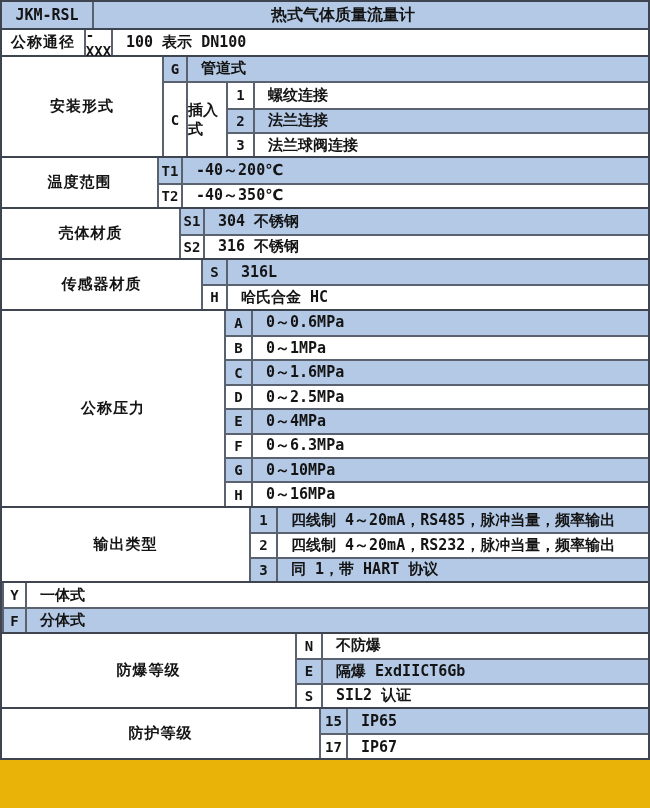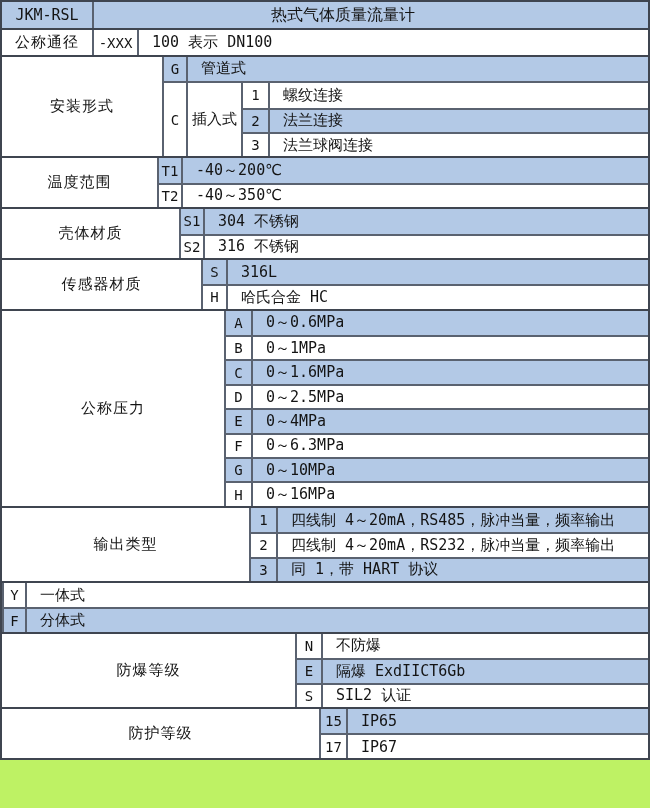--- a/index.html
+++ b/index.html
@@ -10,21 +10,21 @@
     --rowH:24.4px;
   }
   *{margin:0;padding:0;box-sizing:border-box;}
   html,body{width:650px;height:808px;}
   body{
     background:#ffffff;
     font-family:"DejaVu Sans Mono","DejaVu Sans","Liberation Sans",sans-serif;
     color:var(--txt);
     overflow:hidden;
   }
-  .sheet{position:relative;width:650px;height:808px;background:#bef264;}
+  .sheet{position:relative;width:650px;height:808px;background:#eab308;font-weight:bold;}
   .tbl{
     position:absolute;top:0;left:0;width:650px;
     border:2px solid var(--bdDark);
     background:#fff;
   }
   .sec{display:flex;align-items:stretch;}
   .sec + .sec{border-top:2px solid var(--bdDark);}
   .label{
     display:flex;align-items:center;justify-content:center;
     font-size:15px;letter-spacing:1px;
@@ -56,31 +56,31 @@
   .hdr .model{
     width:90px;display:flex;align-items:center;justify-content:center;
     font-size:15px;
   }
   .hdr .title{
     flex:1;display:flex;align-items:center;justify-content:center;
     font-size:16px;border-left:2px solid var(--bd);
     padding-right:56px;
   }
   
-  .w90{width:90px;} .w43{width:43px;}
+  .w90{width:82px;} .w43{width:25px;}
   .w133{width:160px;} .w22{width:22px;}
   .w155{width:155px;}
   .w177{width:177px;}
   .w199{width:199px;} .w23{width:23px;}
   .w222{width:222px;} .w25{width:25px;}
   .w247{width:247px;}
   .w272{width:272px;} .w21{width:21px;}
   .w293{width:293px;} .w24{width:24px;}
   .w317{width:317px;}
-  .w55{width:55px;text-align:center;}
+  .w55{width:40px;}
 </style>
 </head>
 <body>
 
 <div class="sheet">
   <div class="tbl">
 
     <div class="sec hdr hl">
       <div class="model">JKM-RSL</div>
       <div class="title">热式气体质量流量计</div>

